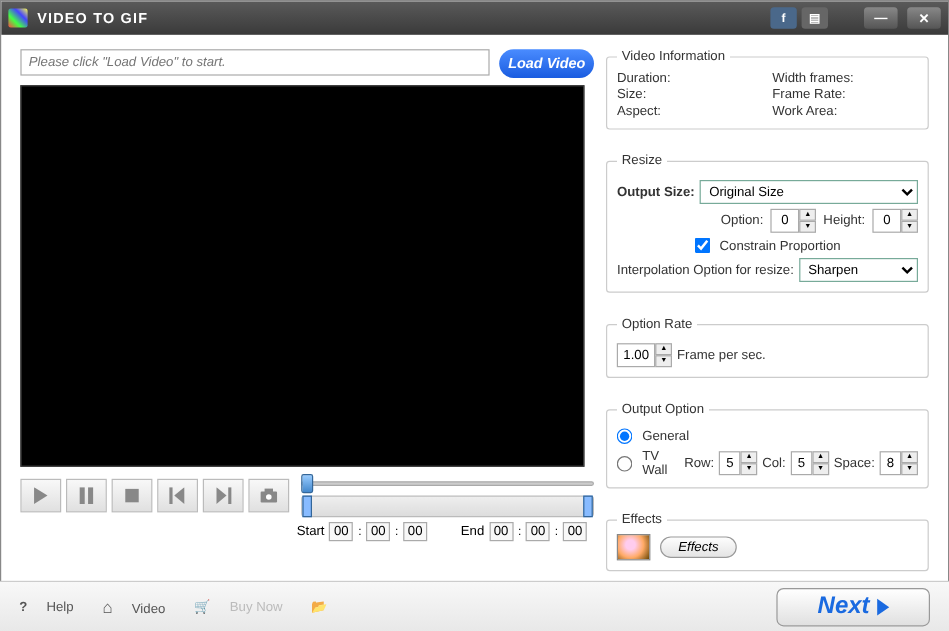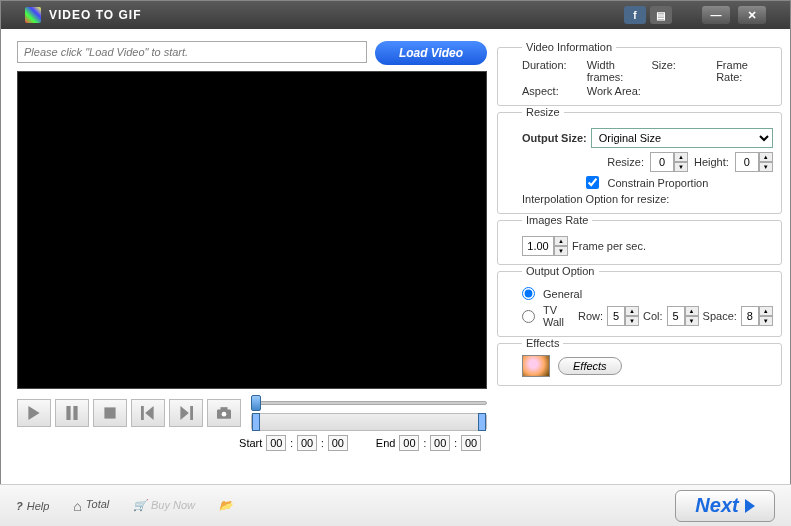--- a/index.html
+++ b/index.html
@@ -1,74 +1,74 @@
 <!DOCTYPE html>
 <html><head>
 <meta charset="utf-8">
 <style>
 * { box-sizing: border-box; margin: 0; padding: 0; font-family: Tahoma, Arial, sans-serif; font-size: 11px; }
 body { background: #fff; width: 791px; height: 526px; overflow: hidden; border: 1px solid #888; }
 
 
-.titlebar { height: 28px; background: linear-gradient(#5a5a5a,#3a3a3a); display: flex; align-items: center; padding: 0 24px; color: #fff; }
+.titlebar { height: 28px; background: linear-gradient(#5a5a5a,#3a3a3a); display: flex; align-items: center; padding: 0 6px; color: #fff; }
 .app-icon { width: 16px; height: 16px; background: linear-gradient(45deg,#f44,#4f4,#44f,#ff4); border-radius: 2px; margin-right: 8px; }
 .app-title { font-weight: bold; font-size: 12px; letter-spacing: 1px; flex: 1; }
 .tb-btns { display: flex; gap: 4px; align-items: center; }
 .tb-icon { width: 22px; height: 18px; background: #4a688a; color:#fff; display:flex; align-items:center; justify-content:center; border-radius:3px; font-weight:bold; font-size:10px; cursor:pointer; }
 .tb-icon.doc { background:#666; }
 .win-btn { width: 28px; height: 18px; background: linear-gradient(#888,#555); border-radius: 3px; display:flex; align-items:center; justify-content:center; color:#fff; font-weight:bold; cursor:pointer; margin-left:4px; }
 
 
 .content { padding: 12px 16px 6px 16px; display: flex; gap: 10px; }
 .left-col { width: 480px; }
 .right-col { flex: 1; }
 
 .path-row { display:flex; gap:8px; margin-bottom:6px; }
 .path-input { flex:1; height:22px; border:1px solid #aaa; background:#fff; padding:0 6px; color:#999; font-style:italic; }
-.load-btn { width:112px; height:24px; border:none; border-radius:12px; background: linear-gradient(#4a8cff,#1a5ce0); color:#fff; font-weight:bold; font-style:italic; font-size:12px; cursor:pointer; }
+.load-btn { width:79px; height:24px; border:none; border-radius:12px; background: linear-gradient(#4a8cff,#1a5ce0); color:#fff; font-weight:bold; font-style:italic; font-size:12px; cursor:pointer; }
 
 .video-area { width:470px; height:318px; background:#000; border:1px solid #444; }
 
 .controls-row { display:flex; align-items:center; gap:4px; margin-top:6px; }
 .ctrl-btn { width:34px; height:28px; border:1px solid #bbb; background: linear-gradient(#f8f8f8,#e0e0e0); display:flex; align-items:center; justify-content:center; color:#888; cursor:pointer; }
 .ctrl-btn svg { width:14px; height:14px; fill:#888; }
 
 .slider-area { flex:1; margin-left:6px; }
 .slider-track { position:relative; height:16px; }
 .slider-bar { position:absolute; top:6px; left:0; right:0; height:4px; background:#ccc; border:1px solid #aaa; border-radius:2px; }
 .slider-thumb { position:absolute; top:0; width:10px; height:16px; background: linear-gradient(#9cf,#48c); border:1px solid #369; border-radius:2px; }
 .range-track { position:relative; height:18px; margin-top:2px; background: linear-gradient(#eee,#ddd); border:1px solid #bbb; border-radius:3px; }
 .range-thumb { position:absolute; top:-1px; width:8px; height:18px; background:#8bf; border:1px solid #369; }
 
 .time-row { display:flex; align-items:center; gap:4px; margin-top:4px; font-size:10px; justify-content: flex-end; padding-right: 6px; }
 .time-box { width:20px; height:16px; border:1px solid #aaa; background:#f8f8f8; text-align:center; line-height:14px; }
 
 
-fieldset { border:1px solid #ccc; border-radius:3px; padding:6px 8px 8px 24px; margin-bottom:0; }
+fieldset { border:1px solid #ccc; border-radius:3px; padding:6px 8px 8px 8px; margin-bottom:20px; }
 legend { padding:0 4px; color:#333; }
-.info-grid { display:grid; grid-template-columns: 1fr 1fr 1fr 1fr; gap:2px 8px; font-size:10px; color:#333; }
+.info-grid { display:grid; grid-template-columns: 1fr 1fr; gap:2px 8px; font-size:10px; color:#333; }
 .row { display:flex; align-items:center; gap:4px; margin-top:4px; }
 label { color:#333; }
 .bold { font-weight:bold;text-align:center; }
 select, input[type=text].small { height:20px; border:1px solid #7a9; background:#fff; padding:0 3px; }
 .stepper { display:flex; align-items:center; }
 .stepper input { width:24px; height:20px; border:1px solid #aaa; text-align:center; }
 .stepper-btns { display:flex; flex-direction:column; }
 .stepper-btns span { width:14px; height:10px; border:1px solid #aaa; background:#eee; font-size:6px; text-align:center; line-height:8px; cursor:pointer; }
 input[type=checkbox], input[type=radio] { margin-right:4px; }
 
 .effects-row { display:flex; align-items:center; gap:8px; }
 .effect-thumb { width:28px; height:22px; border:1px solid #888; background: radial-gradient(circle at 40% 40%, #fce 20%, #fa6 55%, #640 100%); }
 .effects-btn { padding:2px 14px; border:1px solid #999; border-radius:10px; background: linear-gradient(#fdfdfd,#e4e4e4); font-style:italic; cursor:pointer; }
 
 
 .bottom-bar { position:absolute; bottom:0; left:0; right:0; height:42px; border-top:1px solid #ccc; background: linear-gradient(#f8f8f8,#e8e8e8); display:flex; align-items:center; padding:0 16px; gap:24px; }
-.bottom-link { display:flex; align-items:flex-start; gap:4px; color:#555; cursor:pointer; font-style:italic; }
+.bottom-link { display:flex; align-items:flex-end; gap:16px; color:#555; cursor:pointer; }
 .bottom-link.disabled { color:#bbb; }
-.next-btn { margin-left:auto; width:100px; height:32px; border:1px solid #999; border-radius:6px; background: linear-gradient(#fff,#e0e0e0); display:flex; align-items:center; justify-content:center; gap:6px; cursor:pointer; }
+.next-btn { margin-left:auto; width:128px; height:32px; border:1px solid #999; border-radius:6px; background: linear-gradient(#fff,#e0e0e0); display:flex; align-items:center; justify-content:center; gap:6px; cursor:pointer; }
 .next-btn span { color:#1a6ae0; font-size:20px; font-weight:bold; font-style:italic; }
 .next-arrow { width:0; height:0; border-top:7px solid transparent; border-bottom:7px solid transparent; border-left:10px solid #1a6ae0; }
 
 .help-ico::before { content:"?"; font-weight:bold; }
 .home-ico::before { content:"⌂"; font-size:14px; }
 .cart-ico::before { content:"🛒"; font-size:11px; }
 .folder-ico::before { content:"📂"; font-size:11px; }
 </style>
 </head>
 <body>
@@ -169,21 +169,21 @@
       </div>
     </fieldset>
 
     <fieldset>
       <legend>Resize</legend>
       <div class="row">
         <label class="bold">Output Size:</label>
         <select style="flex:1"><option>Original Size</option></select>
       </div>
       <div class="row" style="justify-content:flex-end; gap:6px;">
-        <label>Resize:</label>
+        <label>Option:</label>
         <div class="stepper">
             <input value="0" style="">
             <div class="stepper-btns">
               <span>▲</span>
               <span>▼</span>
             </div>
           </div>
         <label>Height:</label>
         <div class="stepper">
             <input value="0" style="">
@@ -192,25 +192,26 @@
               <span>▼</span>
             </div>
           </div>
       </div>
       <div class="row" style="justify-content:center">
         <input type="checkbox" checked="" style="">
         <label>Constrain Proportion</label>
       </div>
       <div class="row">
         <label>Interpolation Option for resize:</label>
-      </div>
-    </fieldset>
-
-    <fieldset>
-      <legend>Images Rate</legend>
+        <select style="flex:1"><option>Sharpen</option></select>
+      </div>
+    </fieldset>
+
+    <fieldset>
+      <legend>Option Rate</legend>
       <div class="row">
         <div class="stepper">
             <input style="width: 32px;" value="1.00">
             <div class="stepper-btns">
               <span>▲</span>
               <span>▼</span>
             </div>
           </div>
         <label>Frame per sec.</label>
       </div>
@@ -263,21 +264,21 @@
   </div>
 </div>
 
 <div class="bottom-bar">
   <div class="bottom-link">
       <span class="help-ico"></span>
       <span>Help</span>
     </div>
   <div class="bottom-link">
       <span class="home-ico"></span>
-      <span>Total</span>
+      <span>Video</span>
     </div>
   <div class="bottom-link disabled">
       <span class="cart-ico"></span>
       <span>Buy Now</span>
     </div>
   <div class="bottom-link disabled">
       <span class="folder-ico"></span>
     </div>
   <div class="next-btn">
     <span>Next</span>

